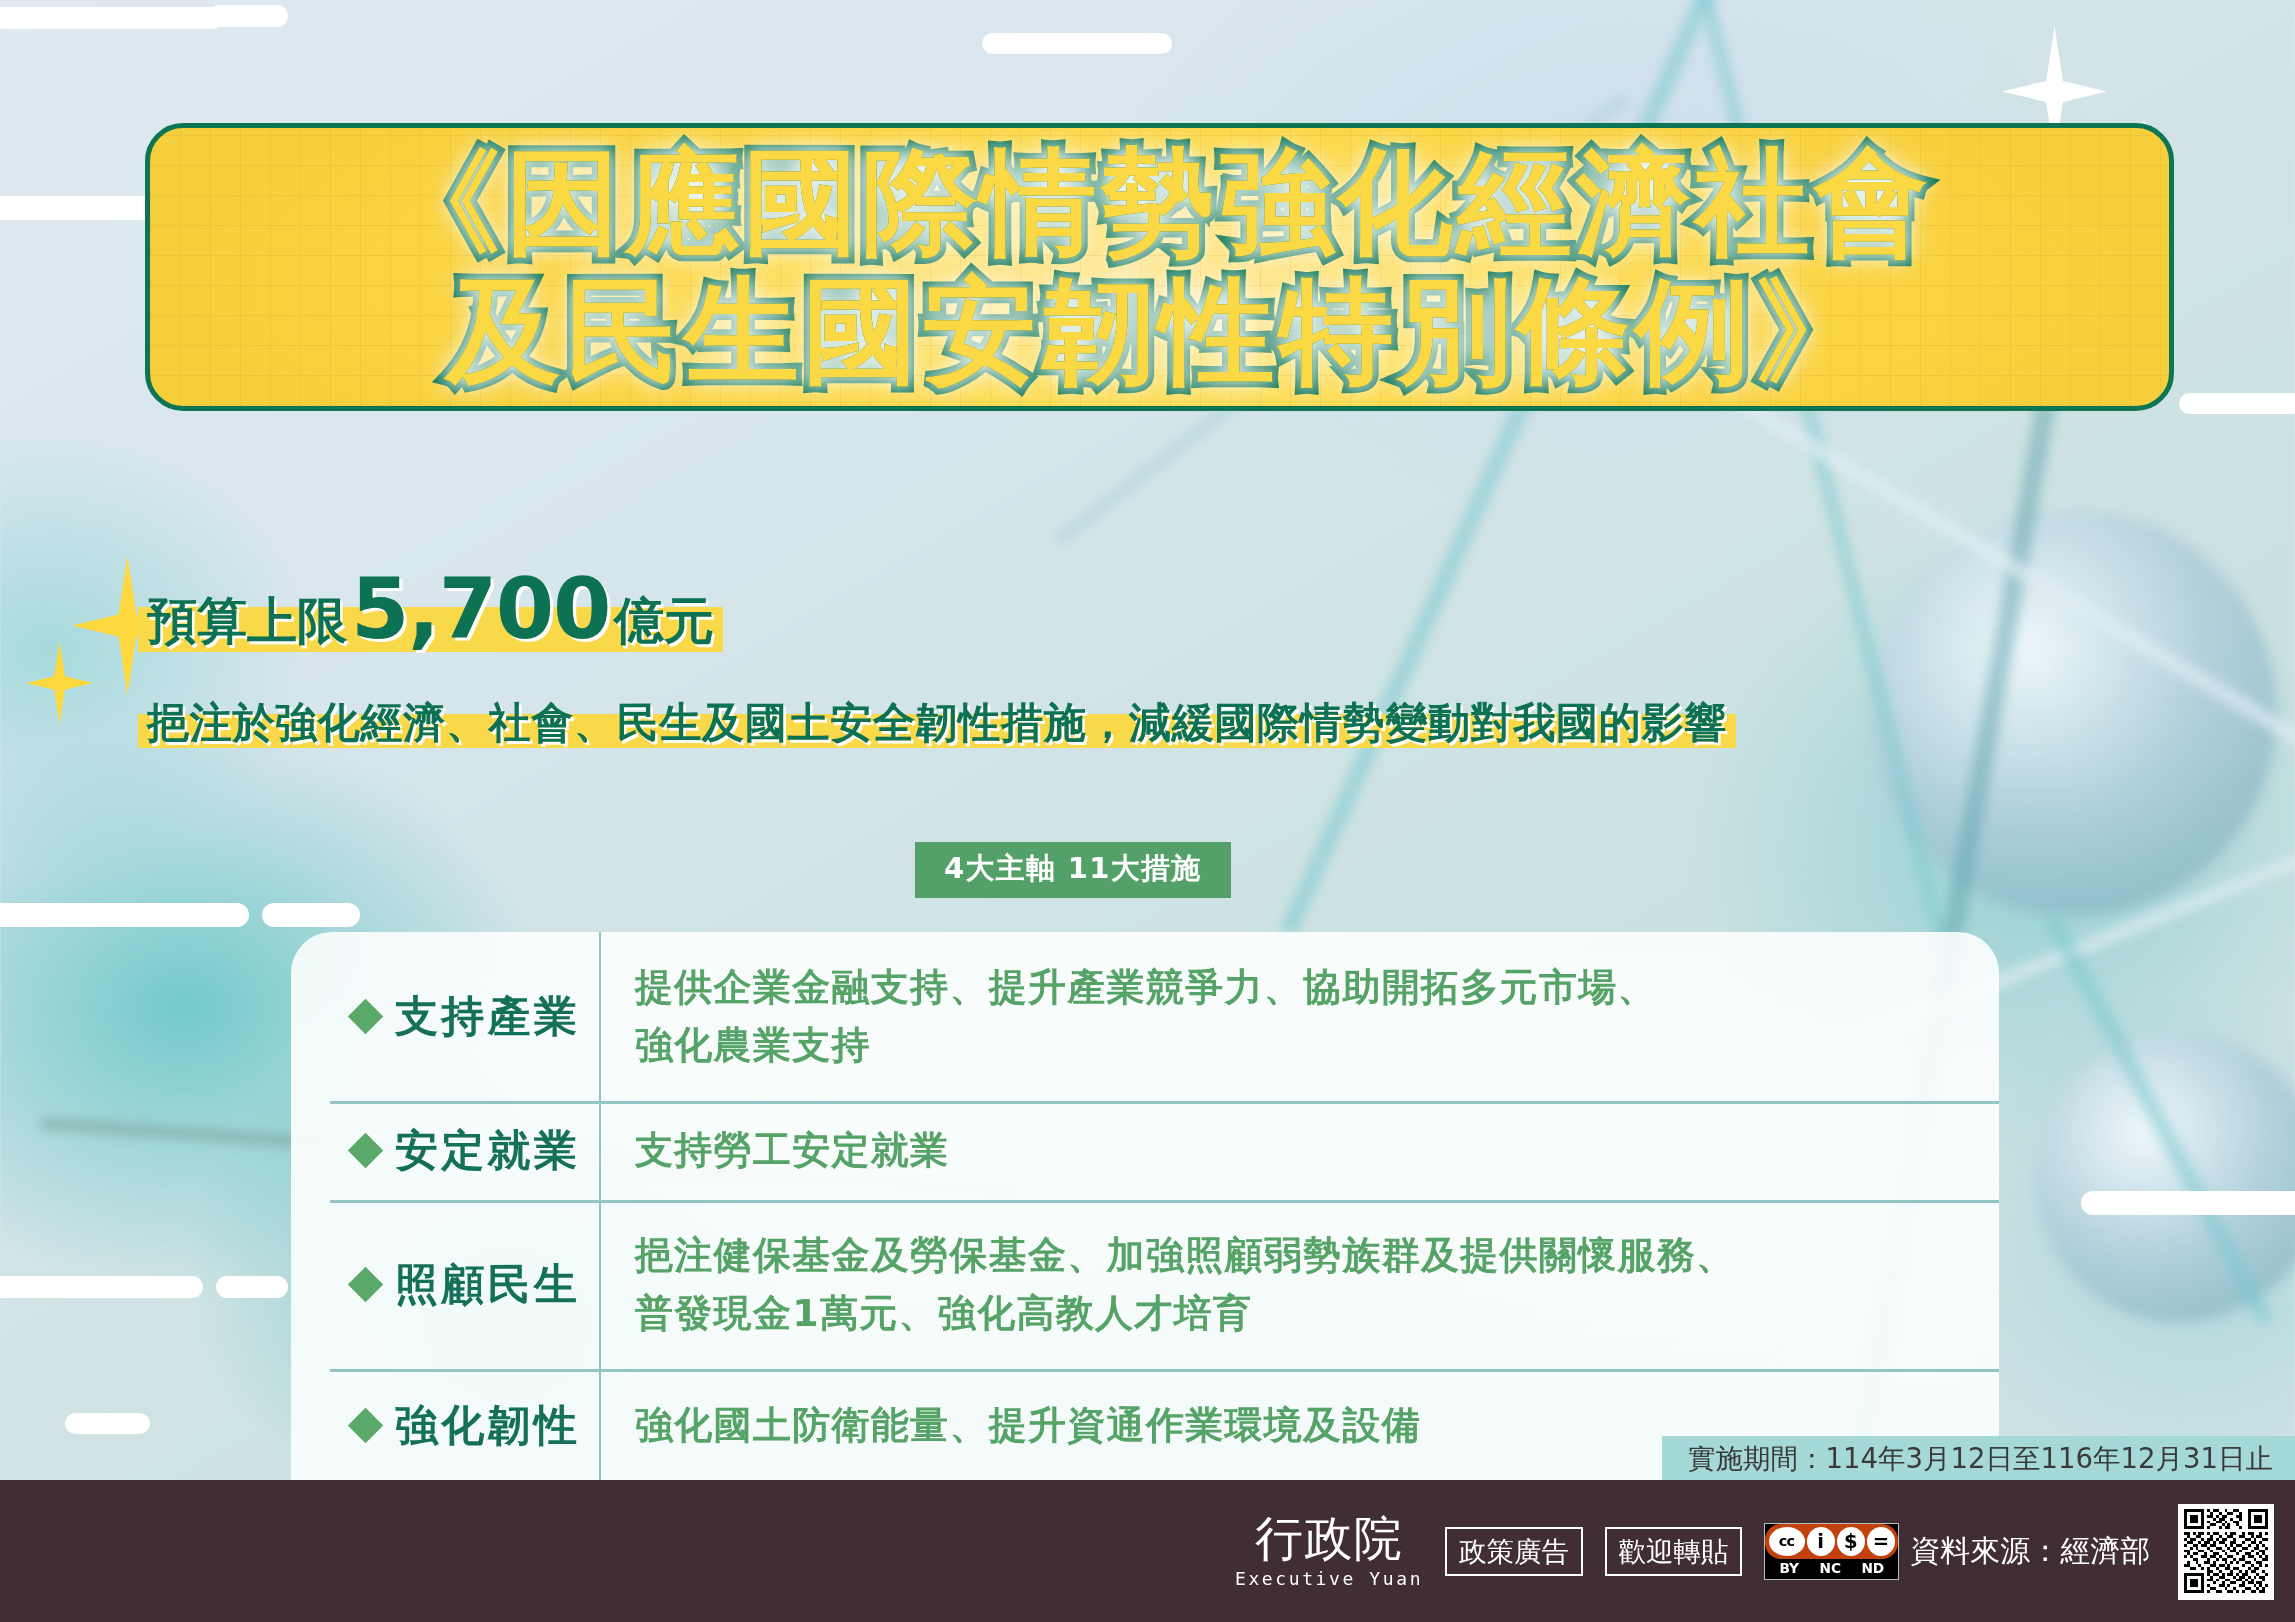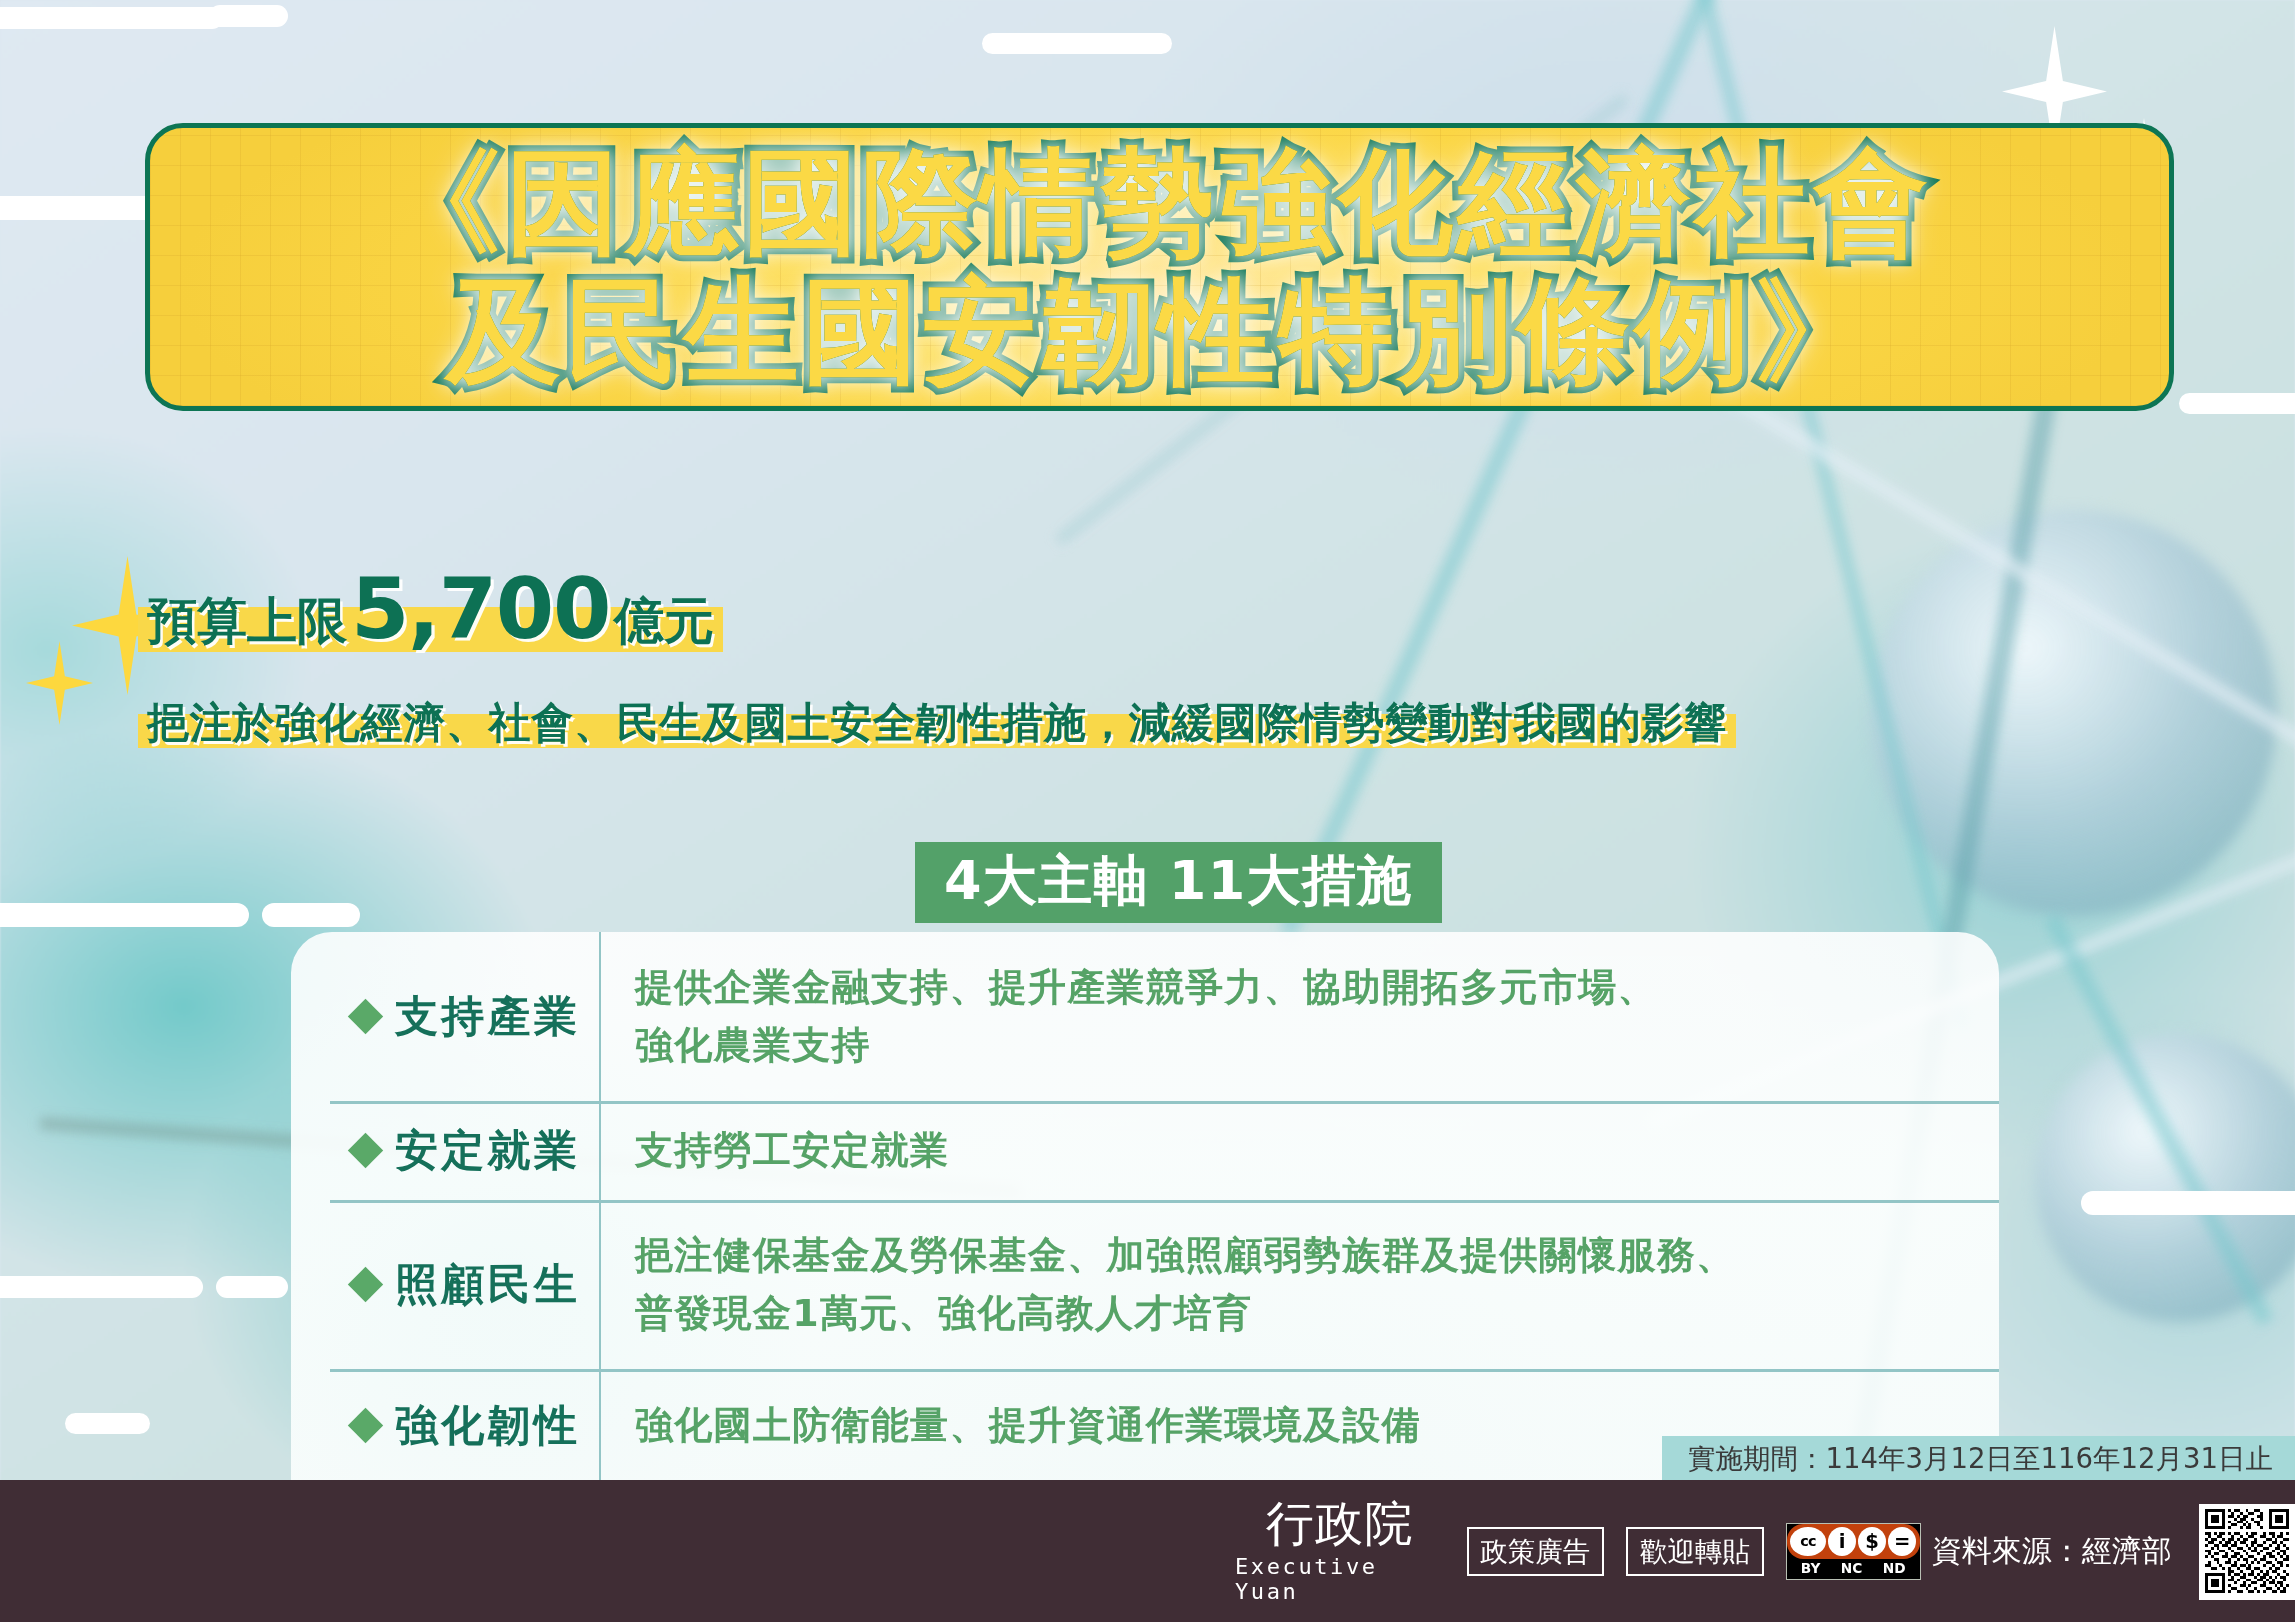--- a/index.html
+++ b/index.html
@@ -126,21 +126,21 @@
     background:linear-gradient(180deg, rgba(255,255,255,.88) 0%, rgba(252,255,254,.93) 45%, rgba(250,254,253,.90) 100%);
     border-radius:41px 41px 0 0;
     overflow:hidden;
   }
   #axes-badge {
     position:absolute; left:915px; top:842px;
     background:#53a169; padding:11.8px 29px 15.7px 29px;
   }
   #axes-badge .badge-text {
     font-family:"DejaVu Sans","Liberation Sans",sans-serif;
-    font-weight:bold; font-size:54px; color:#ffffff;
+    font-weight:bold; font-size:29px; color:#ffffff;
     letter-spacing:1.3px; white-space:nowrap; line-height:1;
   }
 
   .row { position:relative; display:flex; align-items:center; }
   .row + .row::before {
     content:""; position:absolute; left:39px; right:0; top:0; height:2.6px;
     background:#93c5c6;
   }
   .row-key {
     width:308px; flex:0 0 308px;
@@ -183,21 +183,21 @@
     background:#402d35;
     display:flex; align-items:center;
   }
   #eylogo { margin-left:1235px; display:flex; flex-direction:column; align-items:center; }
   #eylogo .ey-cn {
     font-family:"DejaVu Serif","Liberation Serif",serif;
     font-size:48px; color:#ffffff; line-height:1; letter-spacing:1.3px;
   }
   #eylogo .ey-en {
     font-family:"DejaVu Sans Mono","Liberation Mono",monospace;
-    font-size:22px; color:#ffffff; letter-spacing:2.6px; margin-top:6.5px;
+    font-size:18px; color:#ffffff; letter-spacing:2.6px; margin-top:6.5px;
   }
   .tagbox {
     border:2px solid #ffffff; padding:6.5px 11.8px; margin-left:22px;
     font-family:"DejaVu Sans","Liberation Sans",sans-serif;
     font-size:27.5px; color:#ffffff; line-height:1.15; white-space:nowrap;
   }
   #cc-badge {
     margin-left:22px; display:flex; flex-direction:column;
     background:#000; border:1.3px solid #b9c0b4; width:135px;
   }

